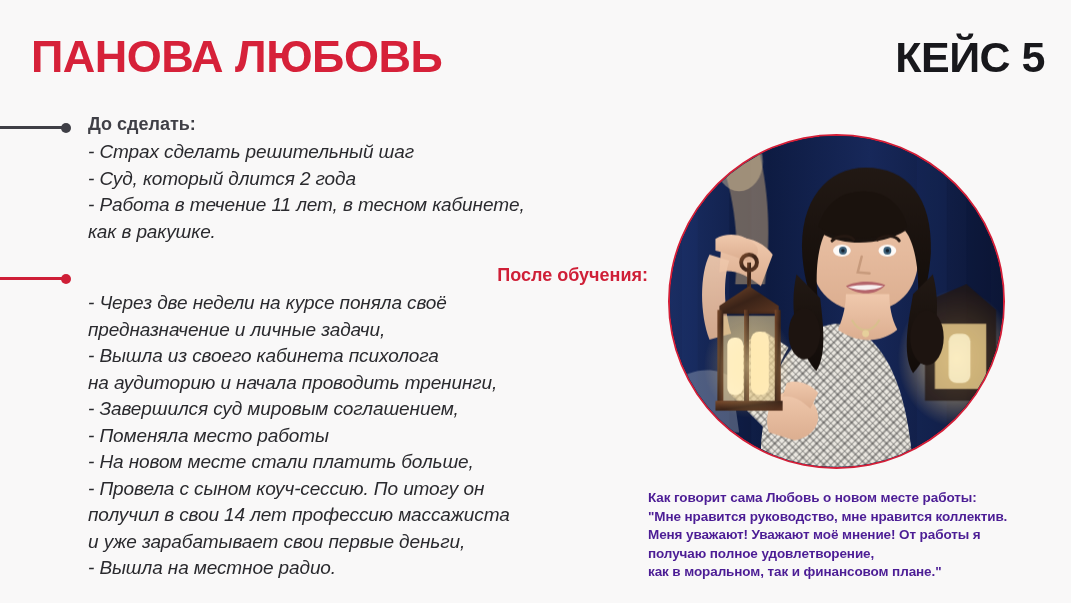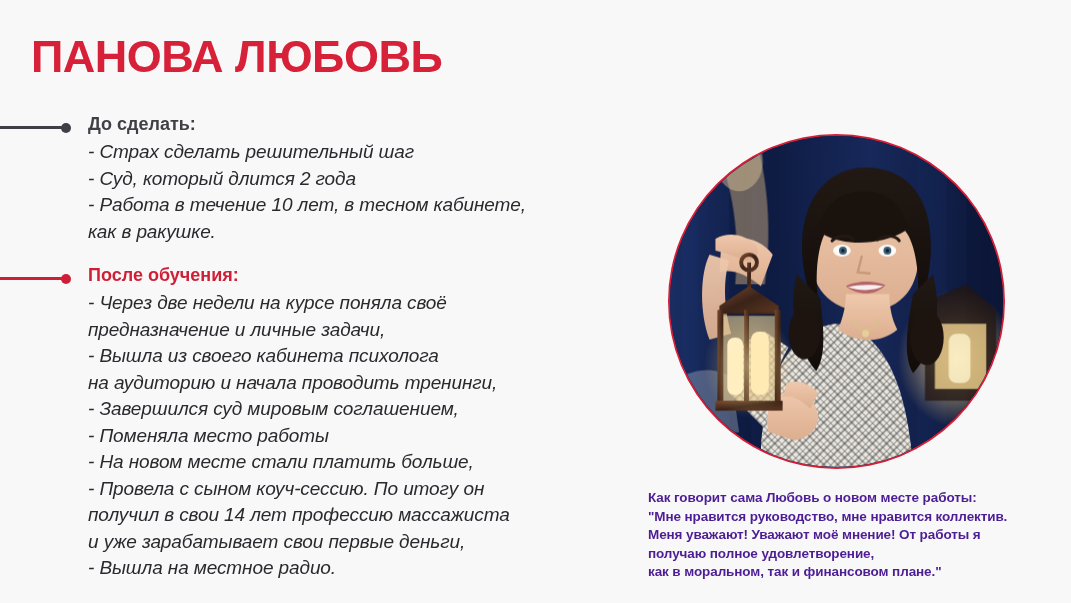--- a/index.html
+++ b/index.html
@@ -88,21 +88,21 @@
   #block-before { top: 112px; }
   #block-after  { top: 263px; }
 
   .section-head {
     font-size: 18px;
     font-weight: 700;
     line-height: 25px;
     margin-bottom: 2px;
   }
   #head-before { color: #3f3f46; }
-  #head-after  { color: #cf1f37; }
+  #head-after  { color: #cf1f37; text-align: right; }
 
   .para {
     font-size: 19px;
     font-style: italic;
     font-weight: 400;
     line-height: 26.5px;
     color: #2a2a2e;
     white-space: pre-wrap;
     letter-spacing: -0.1px;
   }
@@ -138,36 +138,37 @@
     white-space: pre-wrap;
     letter-spacing: -0.1px;
   }
 </style>
 </head>
 <body>
 
 <div id="slide">
 
   <div id="name-title">ПАНОВА ЛЮБОВЬ</div>
+  <div id="case-title">КЕЙС 5</div>
 
   <div class="rule" id="rule-before">
     <div class="bar"></div>
     <div class="dot"></div>
   </div>
 
   <div class="rule" id="rule-after">
     <div class="bar"></div>
     <div class="dot"></div>
   </div>
 
   <div class="block" id="block-before">
     <div class="section-head" id="head-before">До сделать:</div>
     <div class="para">- Страх сделать решительный шаг
 - Суд, который длится 2 года
-- Работа в течение 10 лет, в тесном кабинете,
+- Работа в течение 11 лет, в тесном кабинете,
 как в ракушке.</div>
   </div>
 
   <div class="block" id="block-after">
     <div class="section-head" id="head-after">После обучения:</div>
     <div class="para">- Через две недели на курсе поняла своё
 предназначение и личные задачи,
 - Вышла из своего кабинета психолога
 на аудиторию и начала проводить тренинги,
 - Завершился суд мировым соглашением,

